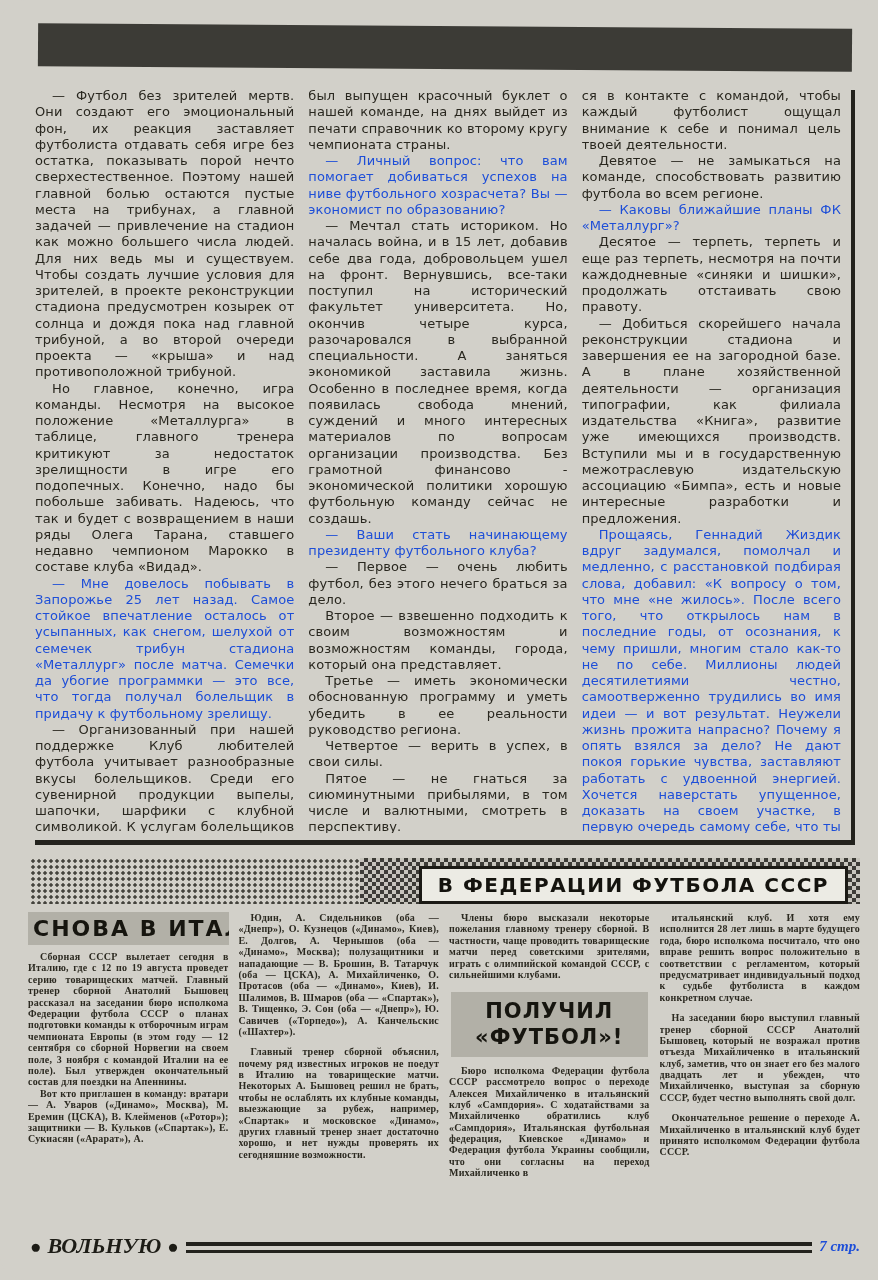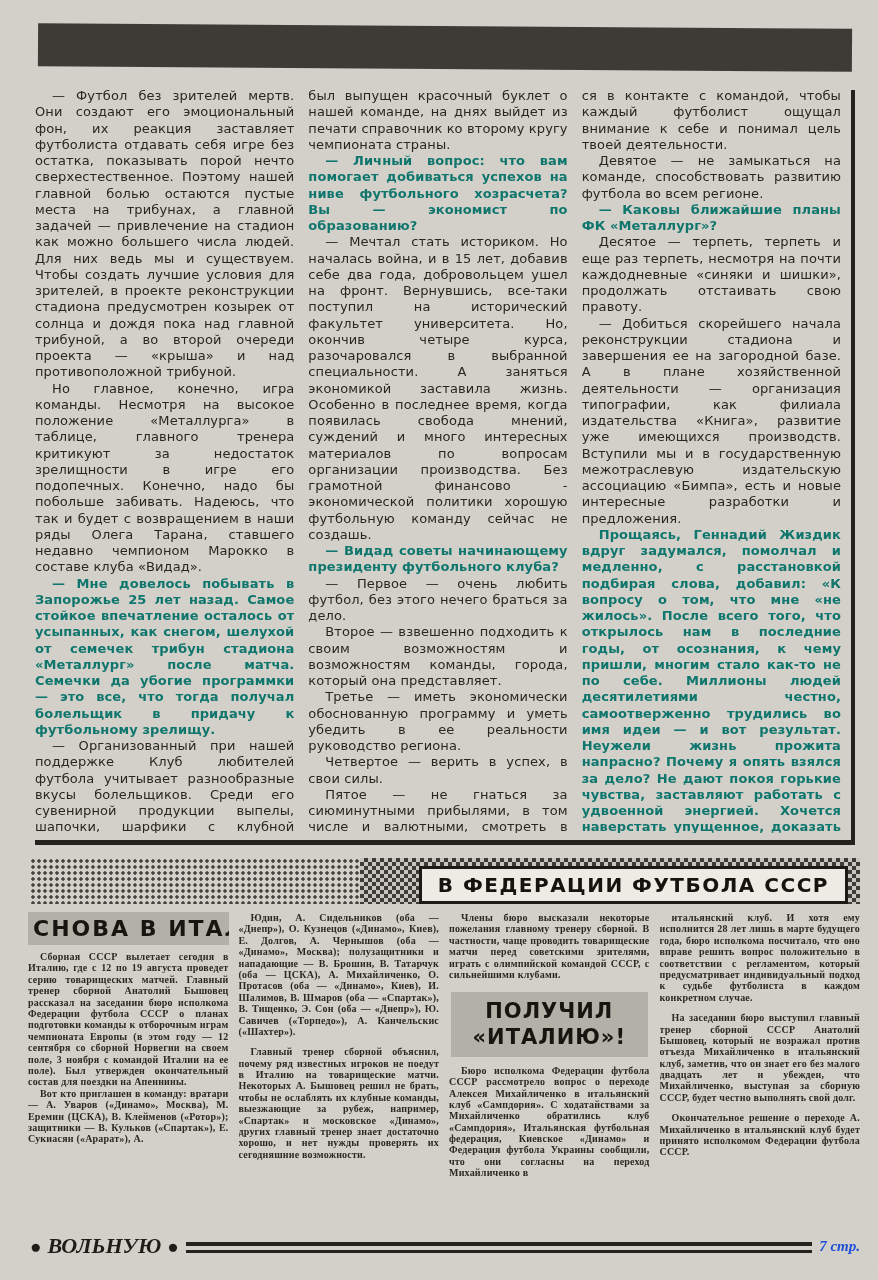--- a/index.html
+++ b/index.html
@@ -12,21 +12,21 @@
 
   
   .interview{position:absolute;left:35px;top:88px;width:820px;height:752px;
              border-bottom:5px solid #23221d;}
   .frame-right{position:absolute;right:0;top:2px;bottom:-5px;width:4px;background:#23221d;}
   .icolumns{display:flex;gap:14px;height:745px;padding-right:14px;overflow:hidden;}
   .icol{flex:1;overflow:hidden;font-size:13px;line-height:1.25;letter-spacing:0.1px;}
 
   .para{margin:0;text-indent:17px;text-align:justify;}
   .para.first{text-indent:0;}
-  .para.bold{font-weight:bold;color:#0f766e;}
+  .para.bold{font-weight:normal;color:#1d4ed8;}
   .para.spaced{margin-top:9px;}
 
   
   .band{position:absolute;left:30px;top:858px;width:830px;height:46px;display:flex;}
   .band-dots{width:330px;height:100%;
      background-image:radial-gradient(#44433d 1.5px, rgba(0,0,0,0) 1.8px);
      background-size:6px 6px;}
   .band-checker{flex:1;display:flex;align-items:flex-end;justify-content:flex-end;
      padding-right:12px;
      background-color:#c6c4bc;
@@ -72,21 +72,21 @@
       <div class="icol">
           <p class="para body">— Футбол без зрителей мертв. Они создают его эмоциональный фон, их реакция заставляет футболиста отдавать себя игре без остатка, показывать порой нечто сверхестественное. Поэтому нашей главной болью остаются пустые места на трибунах, а главной задачей — привлечение на стадион как можно большего числа людей. Для них ведь мы и существуем. Чтобы создать лучшие условия для зрителей, в проекте реконструкции стадиона предусмотрен козырек от солнца и дождя пока над главной трибуной, а во второй очереди проекта — «крыша» и над противоположной трибуной.</p>
           <p class="para body">Но главное, конечно, игра команды. Несмотря на высокое положение «Металлурга» в таблице, главного тренера критикуют за недостаток зрелищности в игре его подопечных. Конечно, надо бы побольше забивать. Надеюсь, что так и будет с возвращением в наши ряды Олега Тарана, ставшего недавно чемпионом Марокко в составе клуба «Видад».</p>
           <p class="para bold">— Мне довелось побывать в Запорожье 25 лет назад. Самое стойкое впечатление осталось от усыпанных, как снегом, шелухой от семечек трибун стадиона «Металлург» после матча. Семечки да убогие программки — это все, что тогда получал болельщик в придачу к футбольному зрелищу.</p>
           <p class="para body">— Организованный при нашей поддержке Клуб любителей футбола учитывает разнообразные вкусы болельщиков. Среди его сувенирной продукции выпелы, шапочки, шарфики с клубной символикой. К услугам болельщиков обьемная радиоинформация, а наши программки уже становились лауреатами всесоюзных конкурсов. В прошлом году совместно с московским издательством «Физкультура и спорт»</p>
         </div>
       <div class="icol">
           <p class="para first">был выпущен красочный буклет о нашей команде, на днях выйдет из печати справочник ко второму кругу чемпионата страны.</p>
           <p class="para bold">— Личный вопрос: что вам помогает добиваться успехов на ниве футбольного хозрасчета? Вы — экономист по образованию?</p>
           <p class="para body">— Мечтал стать историком. Но началась война, и в 15 лет, добавив себе два года, добровольцем ушел на фронт. Вернувшись, все-таки поступил на исторический факультет университета. Но, окончив четыре курса, разочаровался в выбранной специальности. А заняться экономикой заставила жизнь. Особенно в последнее время, когда появилась свобода мнений, суждений и много интересных материалов по вопросам организации производства. Без грамотной финансово - экономической политики хорошую футбольную команду сейчас не создашь.</p>
-          <p class="para bold">— Видад советы начинающему президенту футбольного клуба?</p>
+          <p class="para bold">— Ваши стать начинающему президенту футбольного клуба?</p>
           <p class="para body">— Первое — очень любить футбол, без этого нечего браться за дело.</p>
           <p class="para body">Второе — взвешенно подходить к своим возможностям и возможностям команды, города, который она представляет.</p>
           <p class="para body">Третье — иметь экономически обоснованную программу и уметь убедить в ее реальности руководство региона.</p>
           <p class="para body">Четвертое — верить в успех, в свои силы.</p>
           <p class="para body">Пятое — не гнаться за сиюминутными прибылями, в том числе и валютными, смотреть в перспективу.</p>
         </div>
       <div class="icol">
           <p class="para first">ся в контакте с командой, чтобы каждый футболист ощущал внимание к себе и понимал цель твоей деятельности.</p>
           <p class="para body">Девятое — не замыкаться на команде, способствовать развитию футбола во всем регионе.</p>
           <p class="para bold">— Каковы ближайшие планы ФК «Металлург»?</p>
@@ -116,21 +116,21 @@
     <div class="bcol">
         <p class="para first">Юдин, А. Сидельников (оба — «Днепр»), О. Кузнецов («Динамо», Киев), Е. Долгов, А. Чернышов (оба — «Динамо», Москва); полузащитники и нападающие — В. Брошин, В. Татарчук (оба — ЦСКА), А. Михайличенко, О. Протасов (оба — «Динамо», Киев), И. Шалимов, В. Шмаров (оба — «Спартак»), В. Тищенко, Э. Сон (оба — «Днепр»), Ю. Савичев («Торпедо»), А. Канчельскис («Шахтер»).</p>
         <p class="para body spaced">Главный тренер сборной объяснил, почему ряд известных игроков не поедут в Италию на товарищеские матчи. Некоторых А. Бышовец решил не брать, чтобы не ослаблять их клубные команды, выезжающие за рубеж, например, «Спартак» и московское «Динамо», других главный тренер знает достаточно хорошо, и нет нужды проверять их сегодняшние возможности.</p>
       </div>
     <div class="bcol">
       <div>
           <p class="para body">Члены бюро высказали некоторые пожелания главному тренеру сборной. В частности, чаще проводить товарищеские матчи перед советскими зрителями, играть с олимпийской командой СССР, с сильнейшими клубами.</p>
         </div>
       <div class="volnaya-box">
         <div>ПОЛУЧИЛ</div>
-        <div>«ИТАЛИЮ»!</div>
+        <div>«ФУТБОЛ»!</div>
       </div>
       <div>
           <p class="para body">Бюро исполкома Федерации футбола СССР рассмотрело вопрос о переходе Алексея Михайличенко в итальянский клуб «Сампдория». С ходатайствами за Михайличенко обратились клуб «Сампдория», Итальянская футбольная федерация, Киевское «Динамо» и Федерация футбола Украины сообщили, что они согласны на переход Михайличенко в</p>
         </div>
     </div>
     <div class="bcol">
         <p class="para first">итальянский клуб. И хотя ему исполнится 28 лет лишь в марте будущего года, бюро исполкома посчитало, что оно вправе решить вопрос положительно в соответствии с регламентом, который предусматривает индивидуальный подход к судьбе футболиста в каждом конкретном случае.</p>
         <p class="para body spaced">На заседании бюро выступил главный тренер сборной СССР Анатолий Бышовец, который не возражал против отъезда Михайличенко в итальянский клуб, заметив, что он знает его без малого двадцать лет и убежден, что Михайличенко, выступая за сборную СССР, будет честно выполнять свой долг.</p>
         <p class="para body spaced">Окончательное решение о переходе А. Михайличенко в итальянский клуб будет принято исполкомом Федерации футбола СССР.</p>
       </div>

